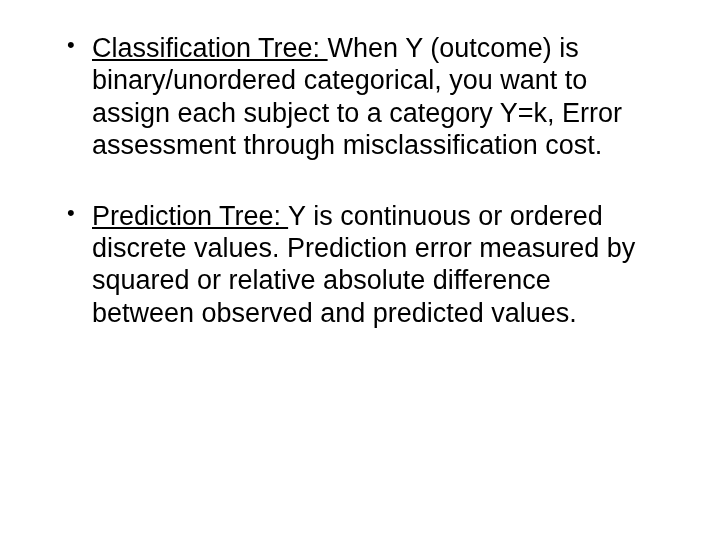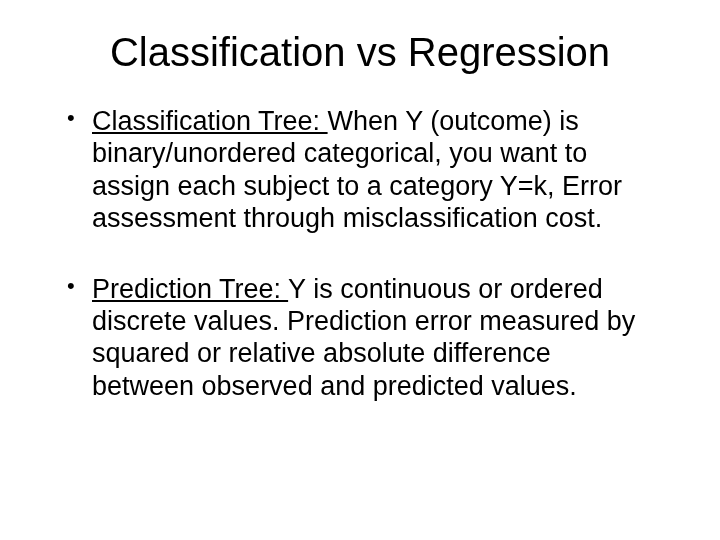--- a/index.html
+++ b/index.html
@@ -44,21 +44,20 @@
     font-size: 22px;
   }
   .label {
     text-decoration: underline;
   }
 </style>
 </head>
 <body>
 
 <div class="slide">
-  <h1 class="title">Classification vs Regression</h1>
   <ul>
     <li>
       <span class="label">Classification Tree: </span><span>When Y (outcome) is binary/unordered categorical, you want to assign each subject to  a category Y=k, Error assessment through misclassification cost.</span>
     </li>
     <li>
       <span class="label">Prediction Tree:  </span><span>Y is continuous or ordered discrete values. Prediction error measured by squared or relative absolute difference between observed and predicted values.</span>
     </li>
   </ul>
 </div>
 

